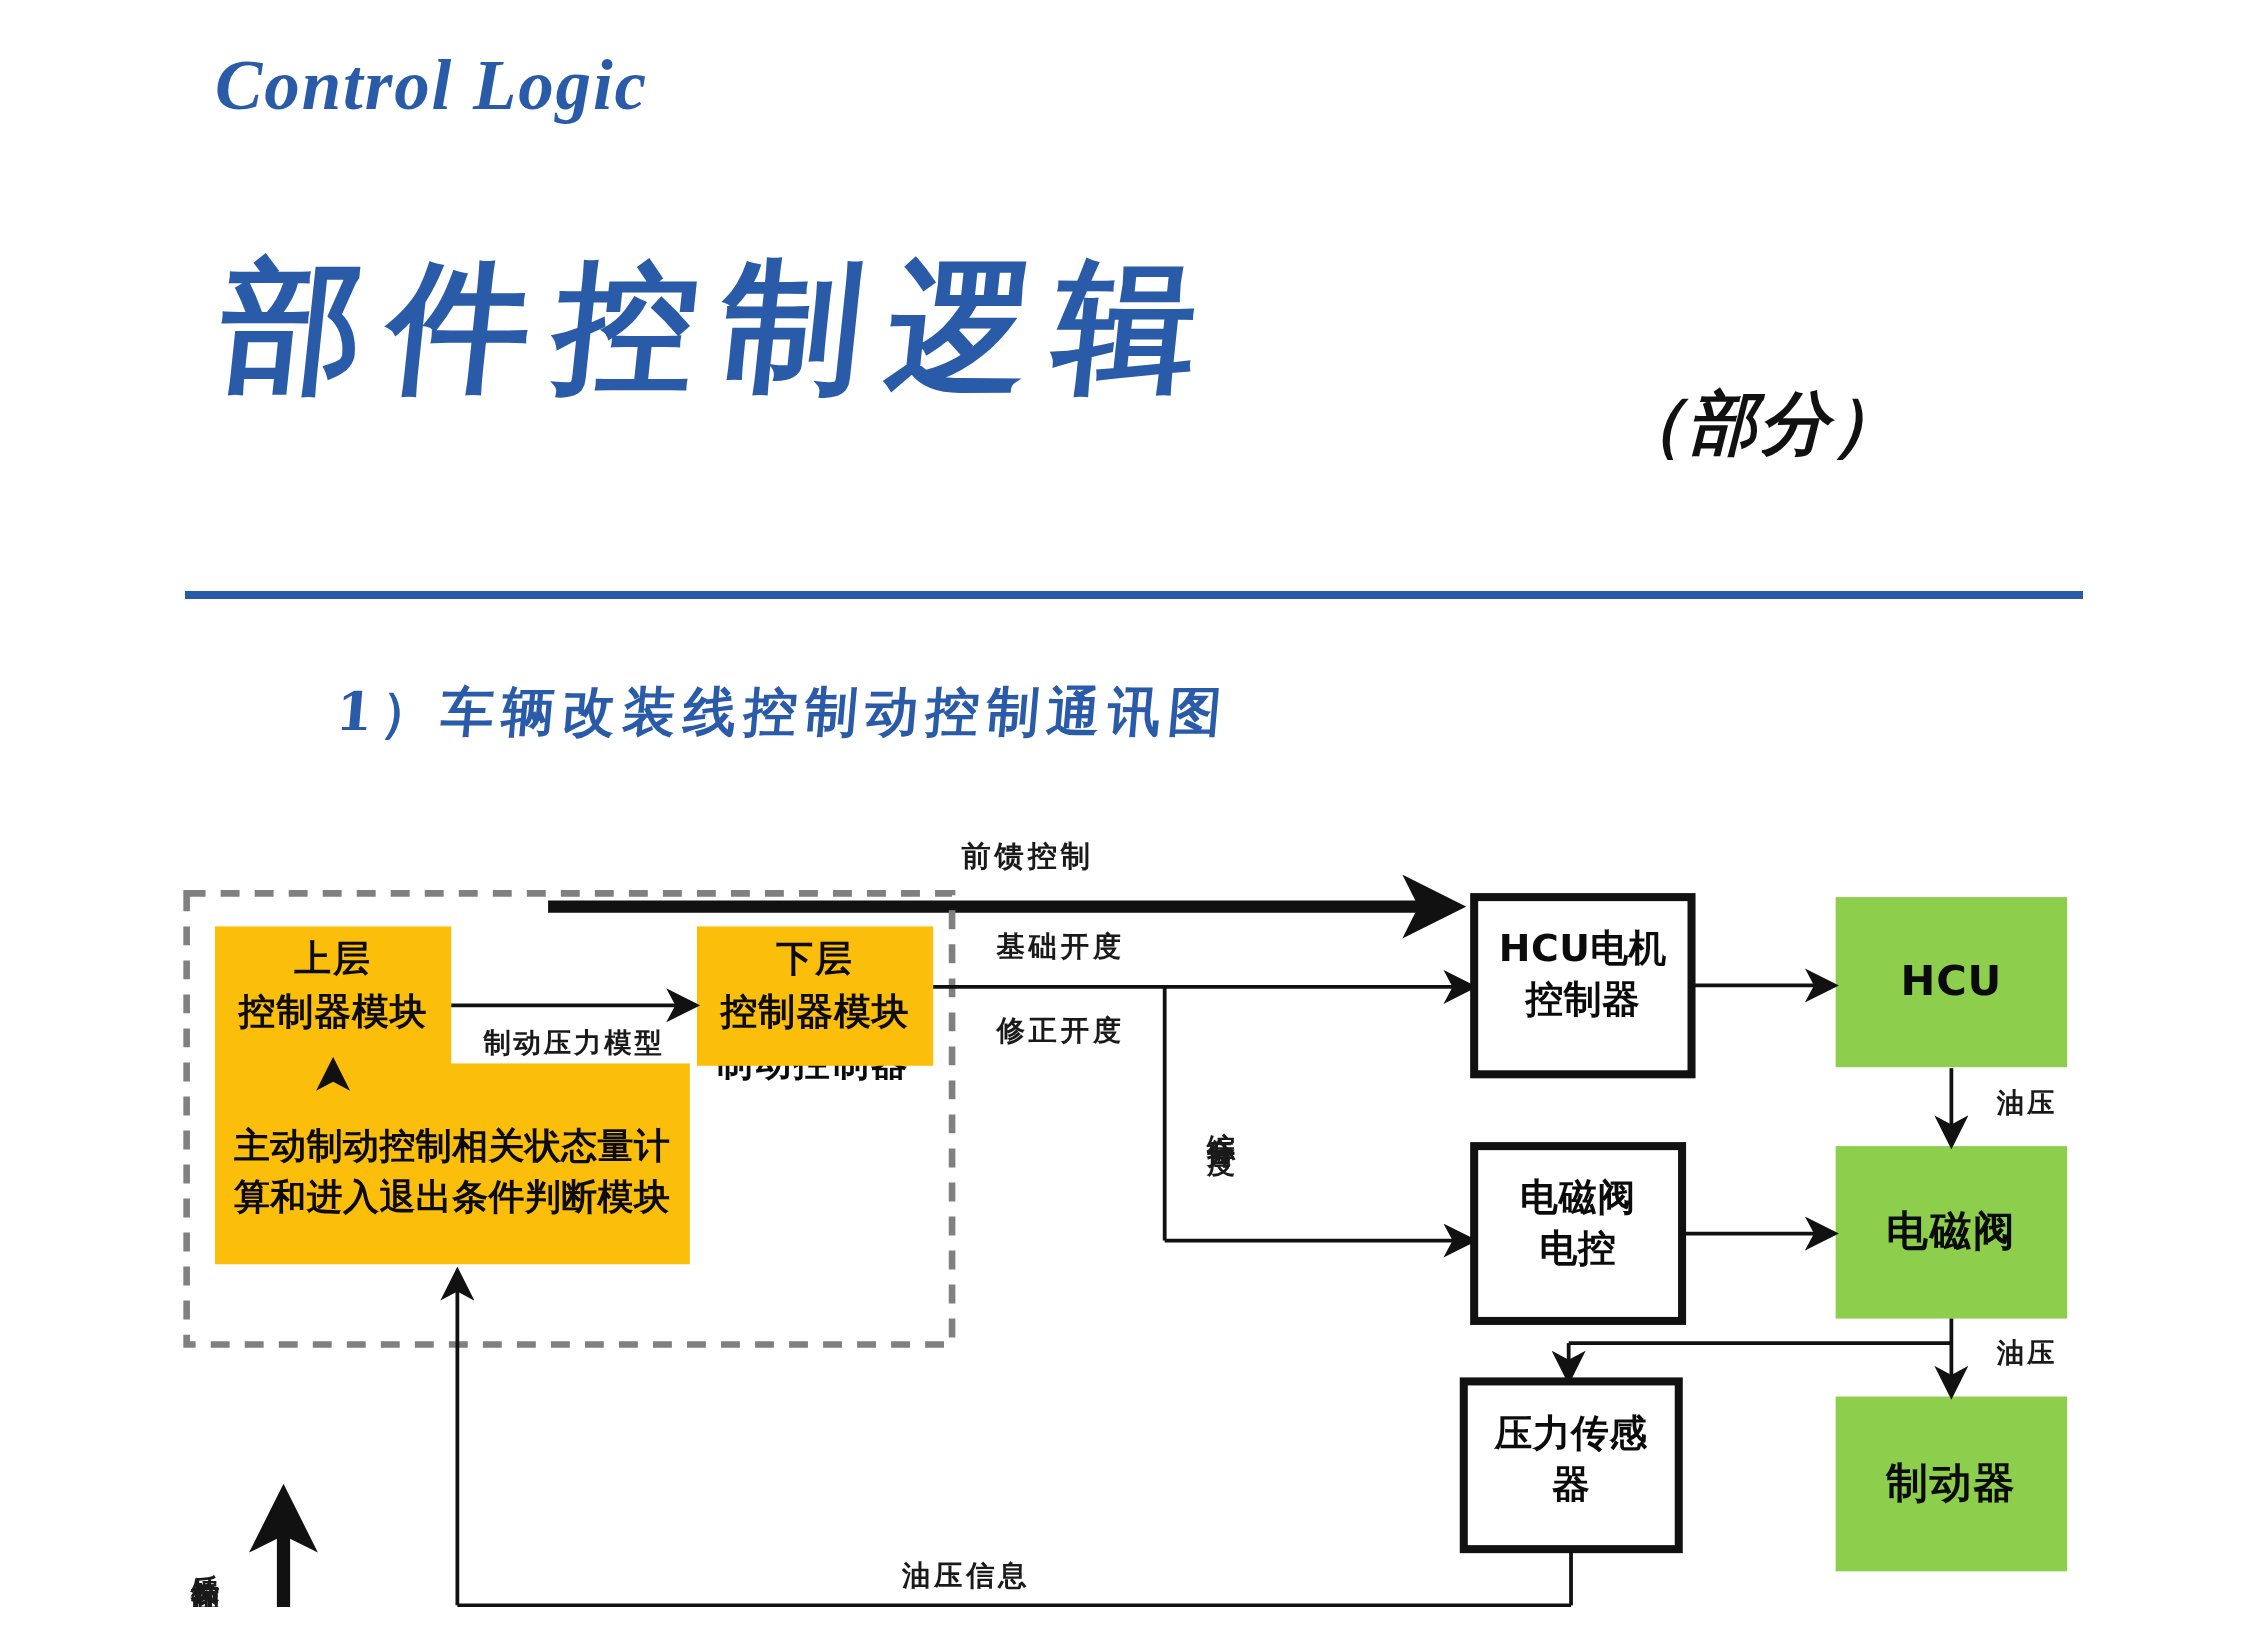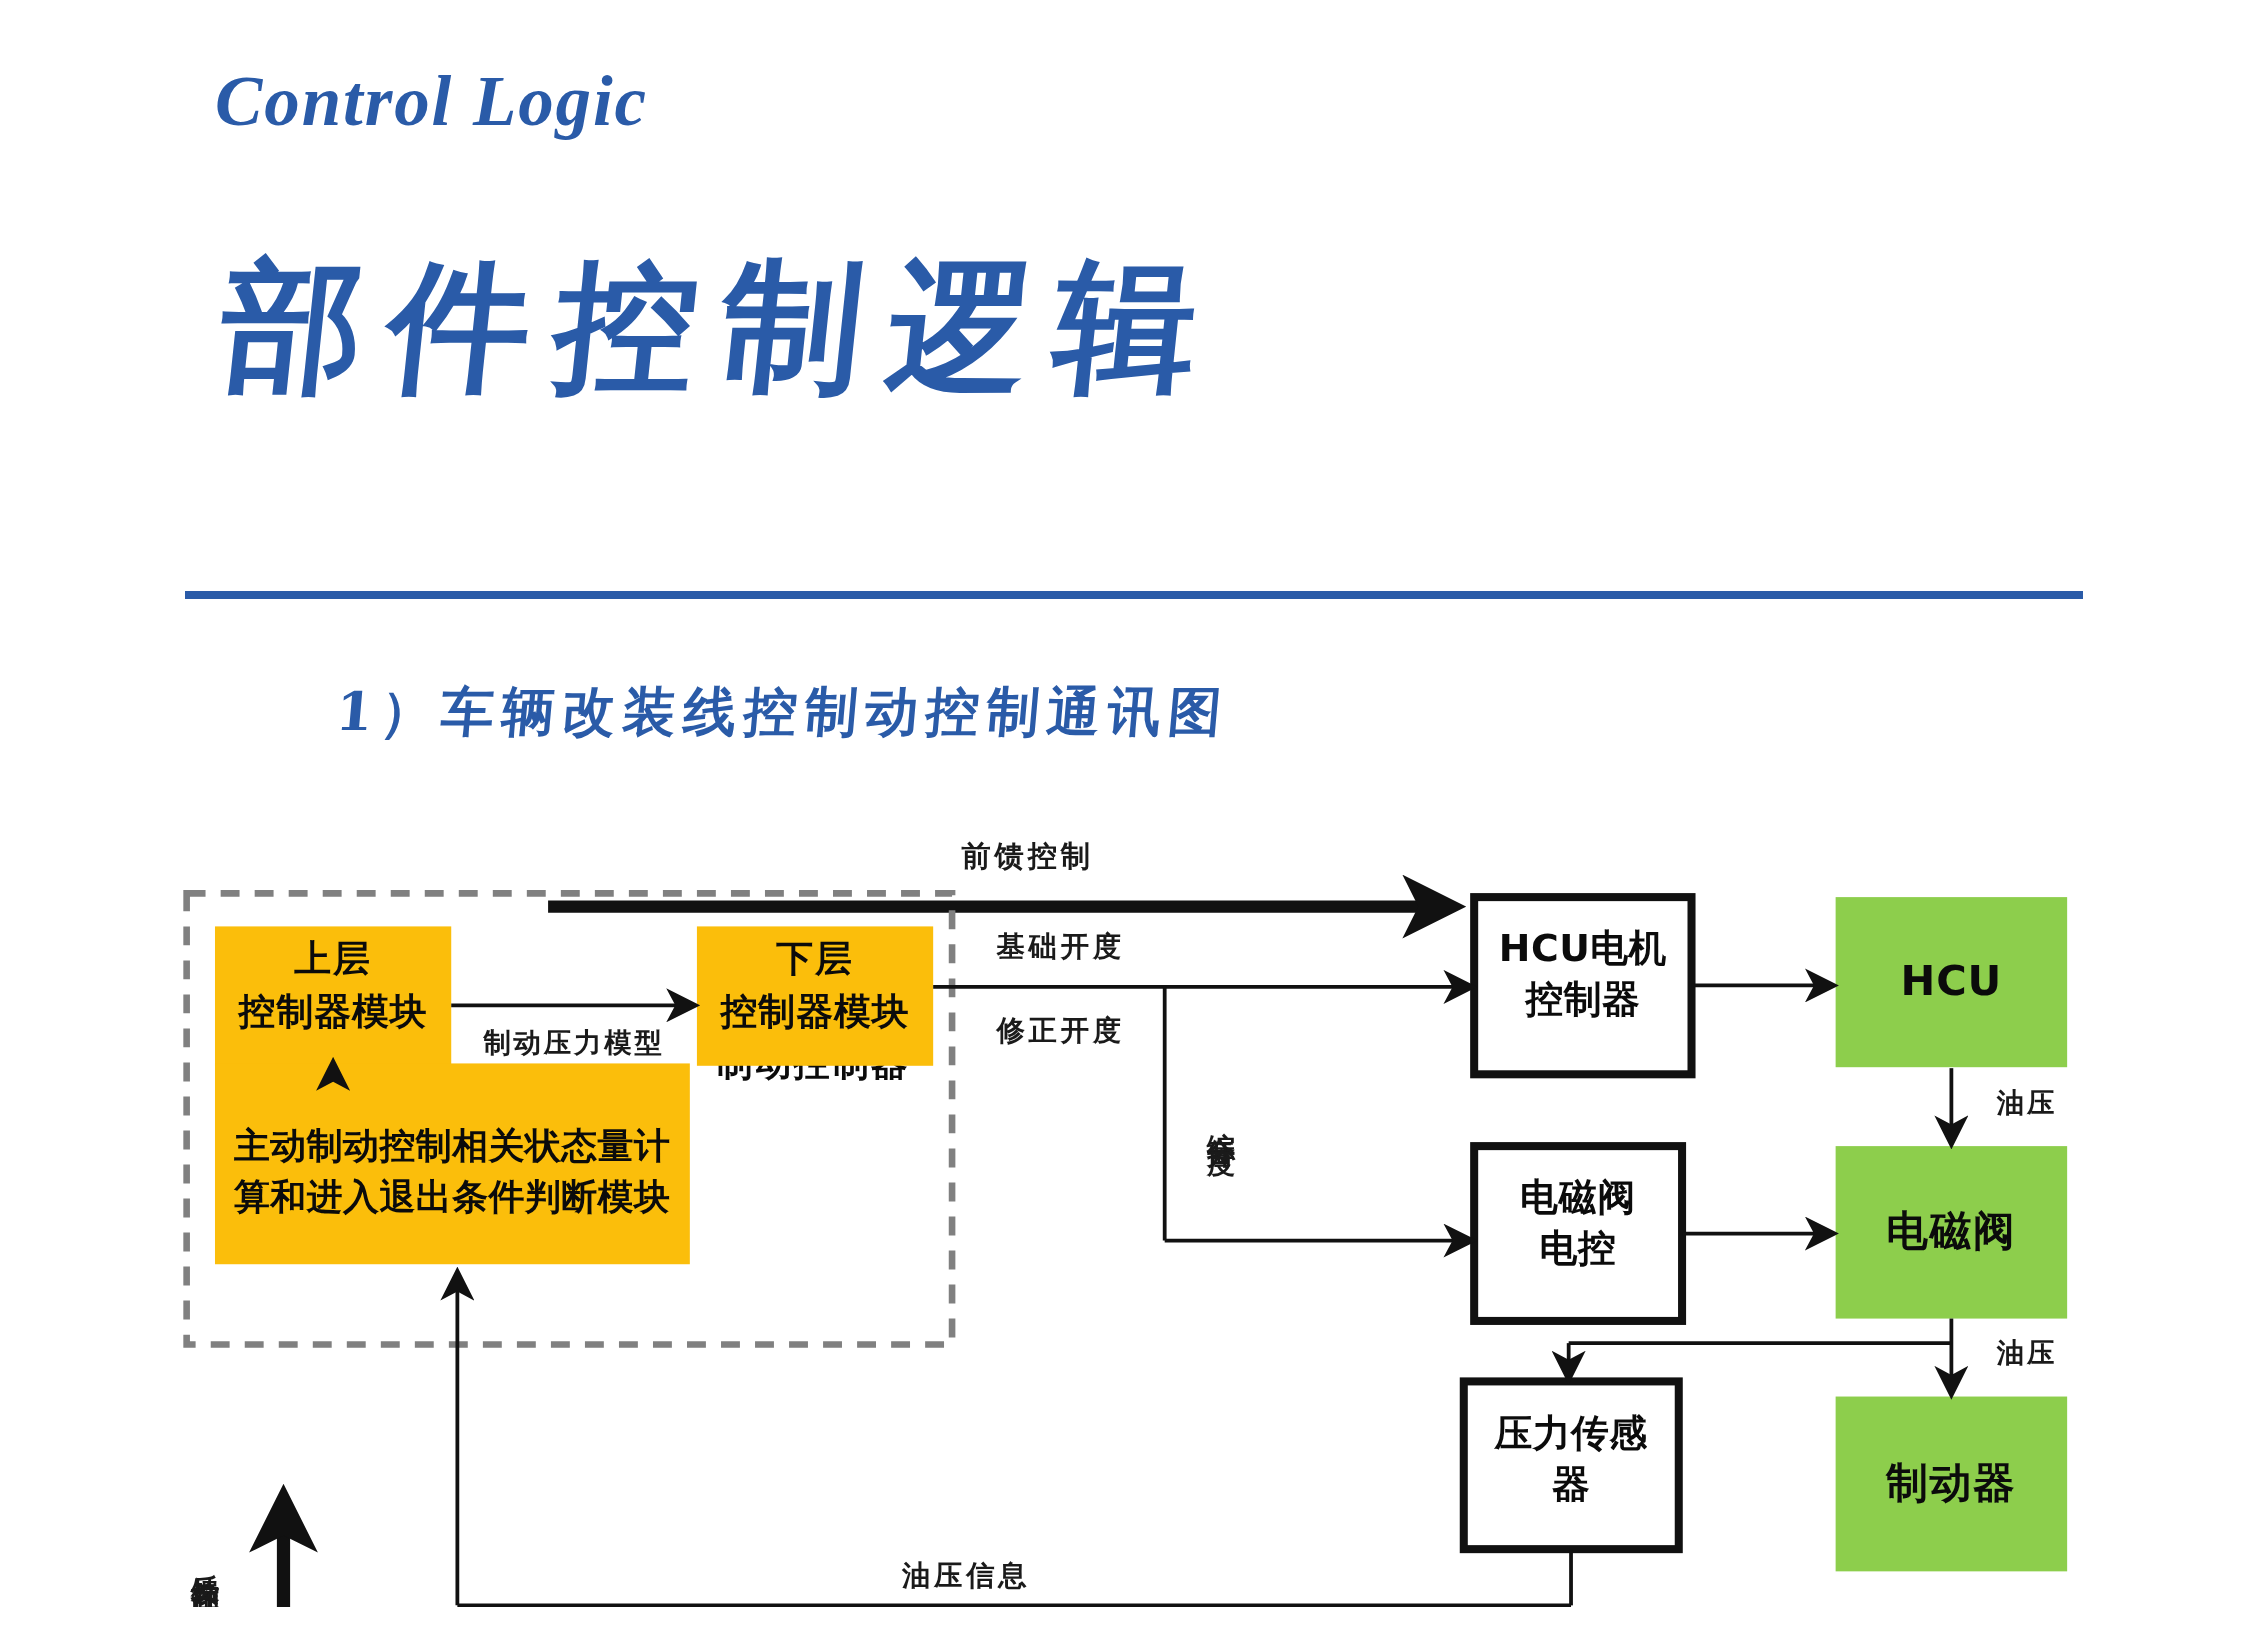--- a/index.html
+++ b/index.html
@@ -18,21 +18,21 @@
   
   #slide-header {
     position: absolute;
     left: 0; top: 0;
     width: 2250px;
     height: 614px;
   }
   #control-logic-kicker {
     position: absolute;
     left: 215px;
-    top: 61px;
+    top: 45px;
     font-family: "Liberation Serif", serif;
     font-style: italic;
     font-weight: bold;
     font-size: 71px;
     letter-spacing: 1.9px;
     color: #2A5BA8;
     white-space: nowrap;
   }
   #slide-title {
     position: absolute;
@@ -108,20 +108,21 @@
   }
 </style>
 </head>
 <body>
 
 <div id="slide-header">
   <div id="control-logic-kicker">Control Logic</div>
 
   <div id="slide-title">部件控制逻辑</div>
 
+  <div id="slide-title-suffix">（部分）</div>
 
   <div id="title-rule"></div>
 </div>
 
 <div id="section-heading">1）车辆改装线控制动控制通讯图</div>
 
 <div id="diagram">
 <svg width="2250" height="832" viewBox="0 0 4762 1760" xmlns="http://www.w3.org/2000/svg">
   <defs>
     <marker id="arrThin" viewBox="0 0 12 12" refX="10" refY="6" markerWidth="9" markerHeight="9" orient="auto-start-reverse">

